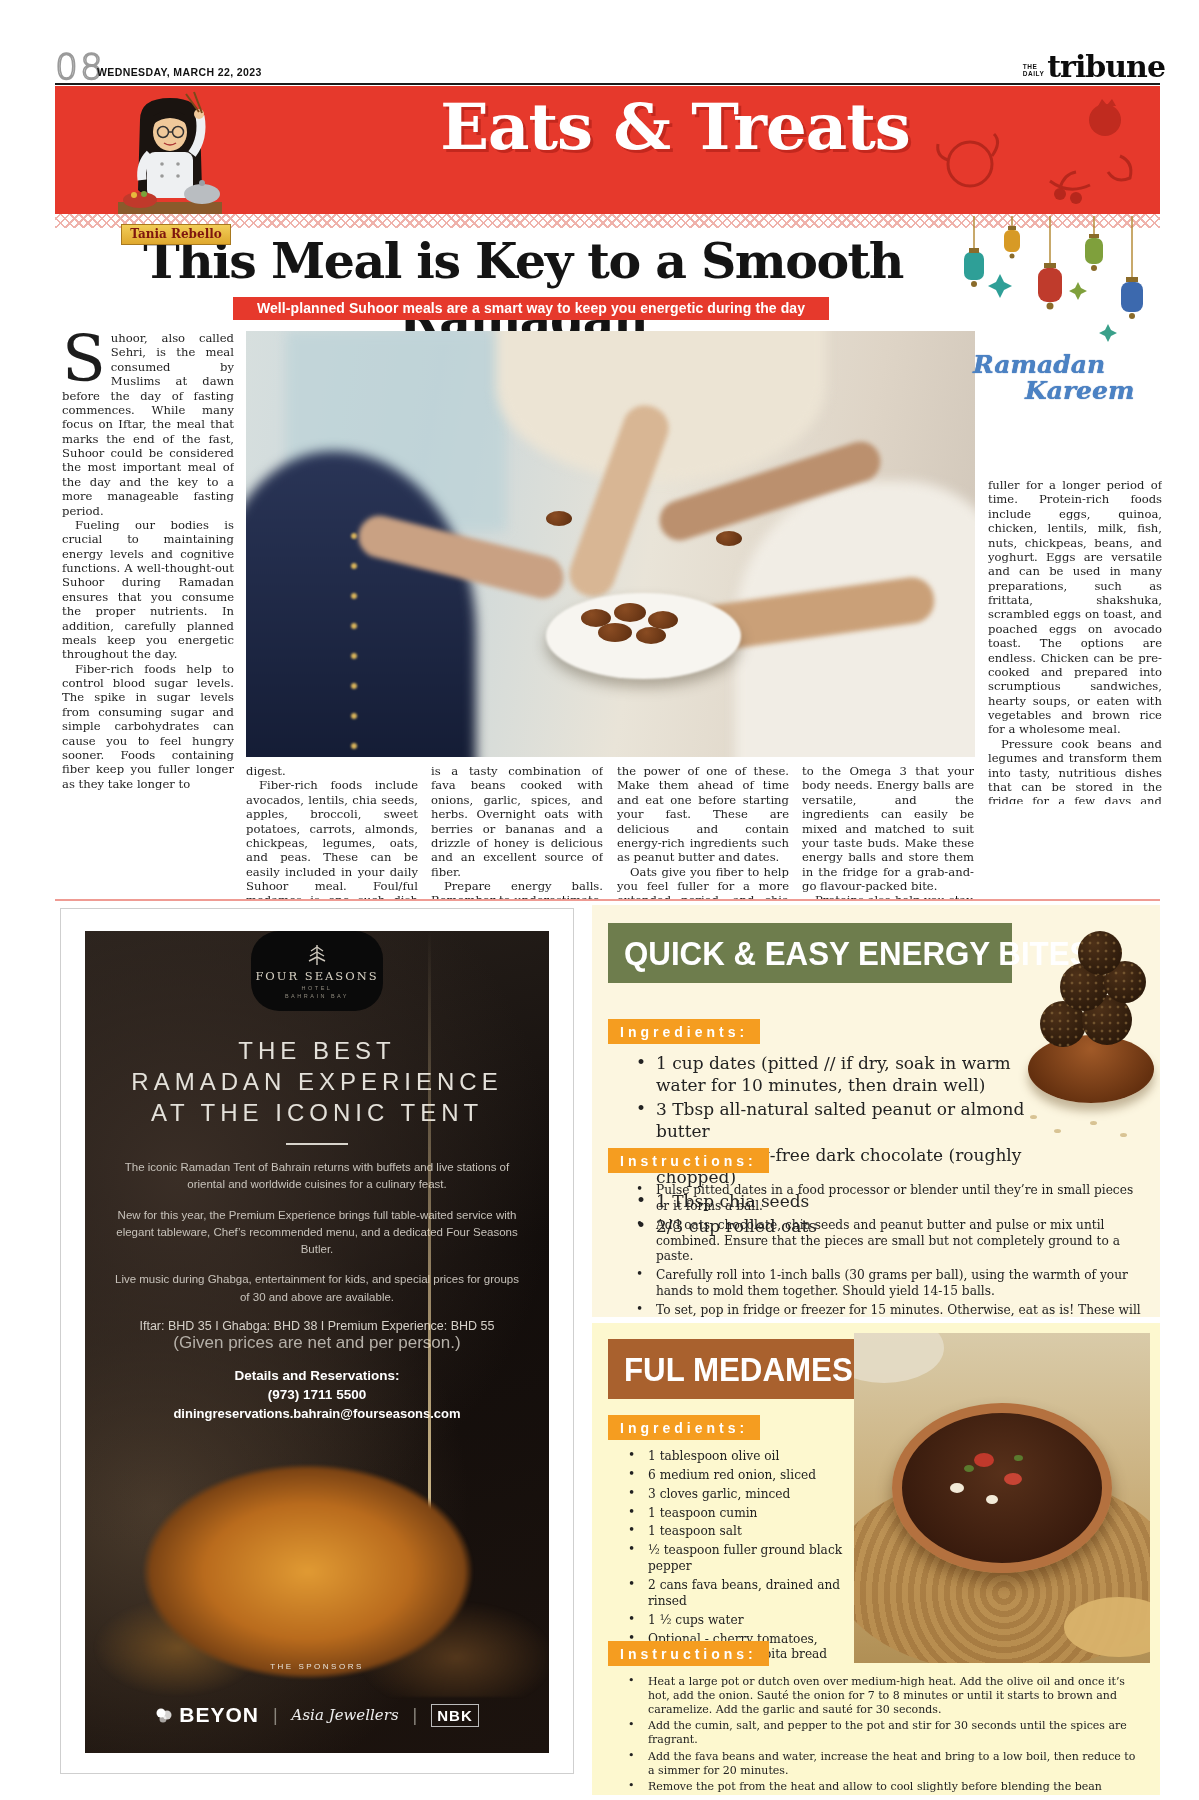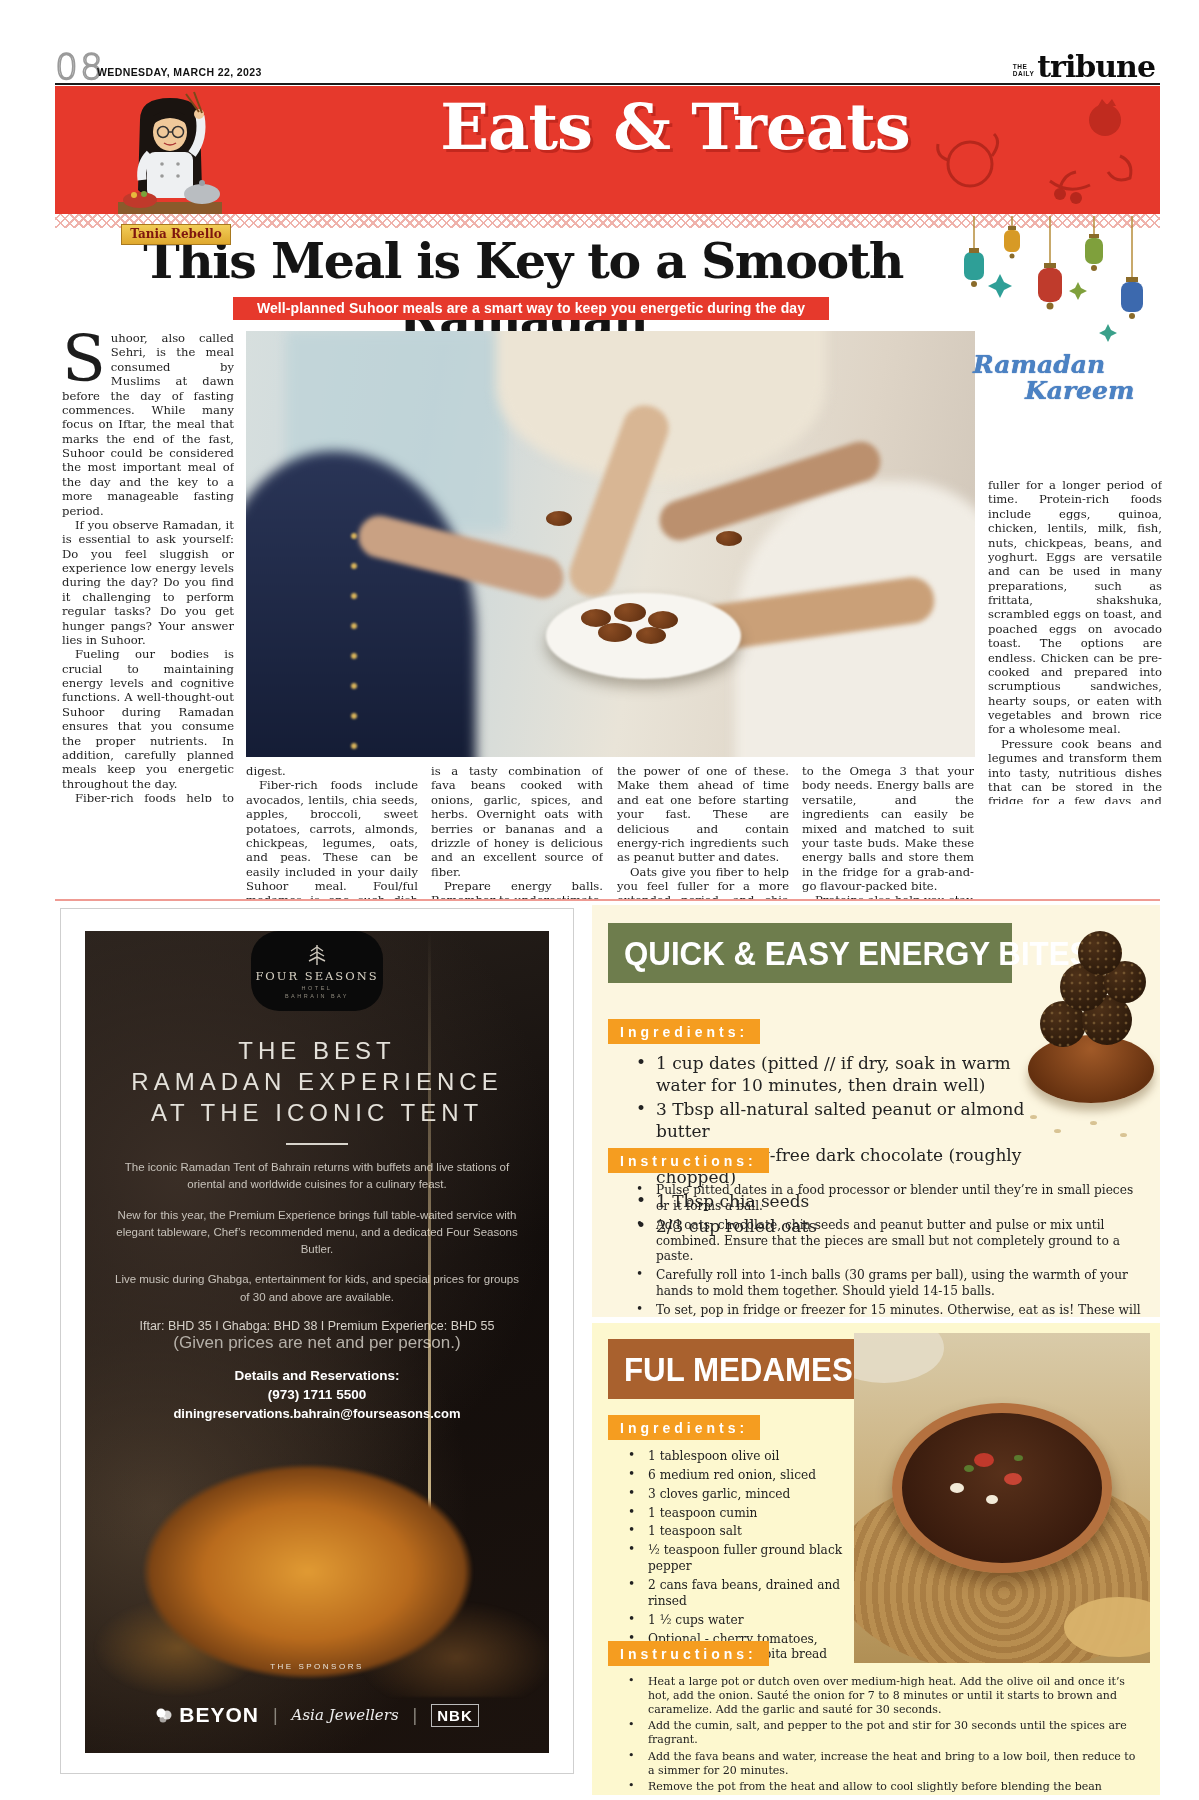--- a/index.html
+++ b/index.html
@@ -4,21 +4,21 @@
 <style>
   * { margin:0; padding:0; box-sizing:border-box; }
   html,body { background:#ffffff; }
   body { font-family:"Liberation Sans", sans-serif; }
   .page { position:relative; width:1199px; height:1800px; background:#ffffff; overflow:hidden; }
 
   
   .page-num { position:absolute; left:55px; top:46px; font-family:"DejaVu Sans", sans-serif;
     font-size:36px; font-weight:200; color:#fff; -webkit-text-stroke:1.6px #9a9a9a; letter-spacing:2px; }
   .date-line { position:absolute; left:97px; top:66px; font-size:10.5px; font-weight:bold; color:#111; letter-spacing:.4px; }
-  .brand { position:absolute; right:44px; top:52px; display:flex; align-items:flex-end; gap:3px; }
+  .brand { position:absolute; right:34px; top:52px; display:flex; align-items:flex-end; gap:3px; }
   .brand-stack { display:flex; flex-direction:column; line-height:7px; padding-bottom:5px; }
   .brand-stack span { font-size:6.5px; font-weight:bold; color:#111; letter-spacing:.5px; }
   .brand-name { font-family:"DejaVu Serif", serif; font-weight:bold; font-size:30px; color:#0d0d0d; letter-spacing:-1px; line-height:30px; }
   .top-rule { position:absolute; left:55px; top:83px; width:1105px; height:2px; background:#1a1a1a; }
 
   
   .masthead { position:absolute; left:55px; top:86px; width:1105px; height:128px; background:#e6392c; overflow:hidden; }
   .masthead-title { position:absolute; left:280px; top:8px; width:680px; text-align:center;
     font-family:"DejaVu Serif", serif; font-weight:900; font-size:64px; color:#ffffff; line-height:66px;
     text-shadow:3px 3px 0 rgba(130,10,5,.35); letter-spacing:-1px; }
@@ -244,21 +244,20 @@
       <path d="M160 108 l3 6 l6 3 l-6 3 l-3 6 l-3 -6 l-6 -3 l6 -3 Z" fill="#3aa08a"></path>
     </g>
   </svg>
   <div class="ramadan-script">
     <div class="l1">Ramadan</div>
     <div class="l2">Kareem</div>
   </div>
 
   <div class="col" style="left:62px; top:331px; height:471px;">
     <p><span class="dropcap">S</span><span>uhoor, also called Sehri, is the meal consumed by Muslims at dawn before the day of fasting commences. While many focus on Iftar, the meal that marks the end of the fast, Suhoor could be considered the most important meal of the day and the key to a more manageable fasting period.</span></p>
-    <p>If you observe Ramadan, it is essential to ask yourself: Do you feel sluggish or experience low energy levels during the day? Do you find it challenging to perform regular tasks? Do you get hunger pangs? Your answer lies in Suhoor.</p>
     <p>Fueling our bodies is crucial to maintaining energy levels and cognitive functions. A well-thought-out Suhoor during Ramadan ensures that you consume the proper nutrients. In addition, carefully planned meals keep you energetic throughout the day.</p>
     <p>Fiber-rich foods help to control blood sugar levels. The spike in sugar levels from consuming sugar and simple carbohydrates can cause you to feel hungry sooner. Foods containing fiber keep you fuller longer as they take longer to</p>
   </div>
 
   <div class="photo">
     <div class="ph ph-win"></div>
     <div class="ph ph-top-fig"></div>
     <div class="ph ph-left-fig"></div>
     <div class="ph ph-left-btn"></div>
     <div class="ph ph-right-fig"></div>

